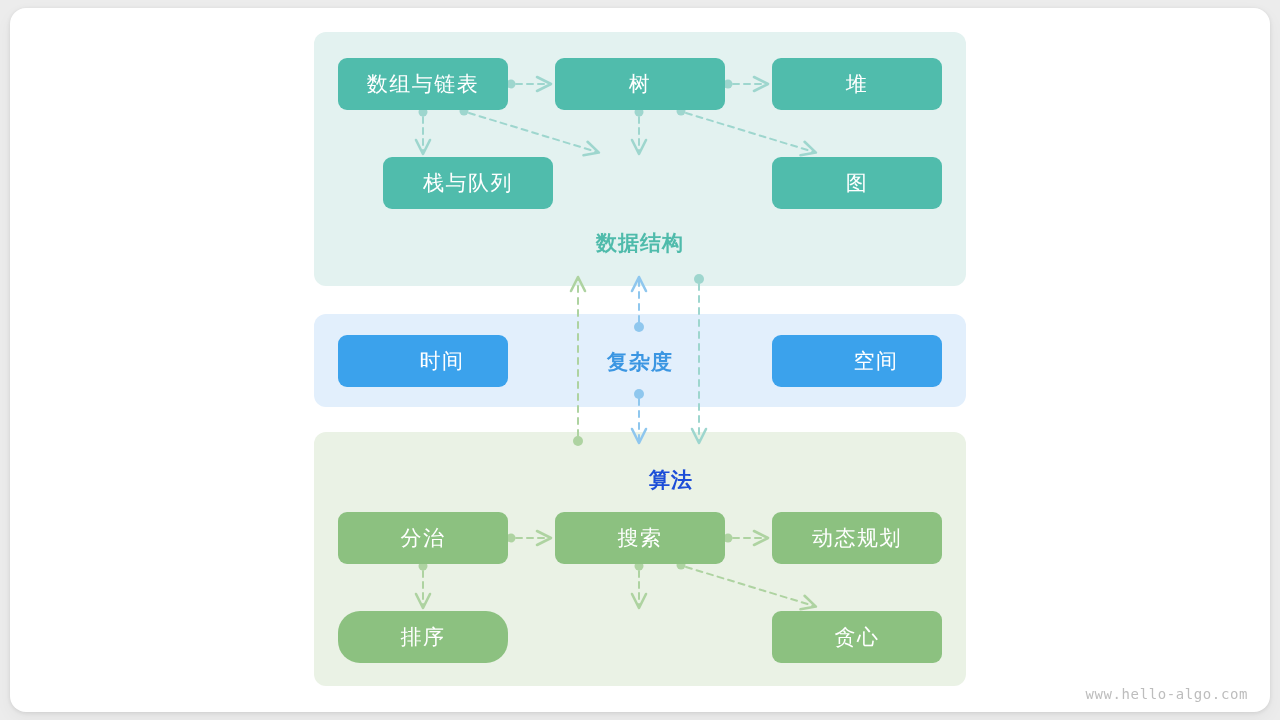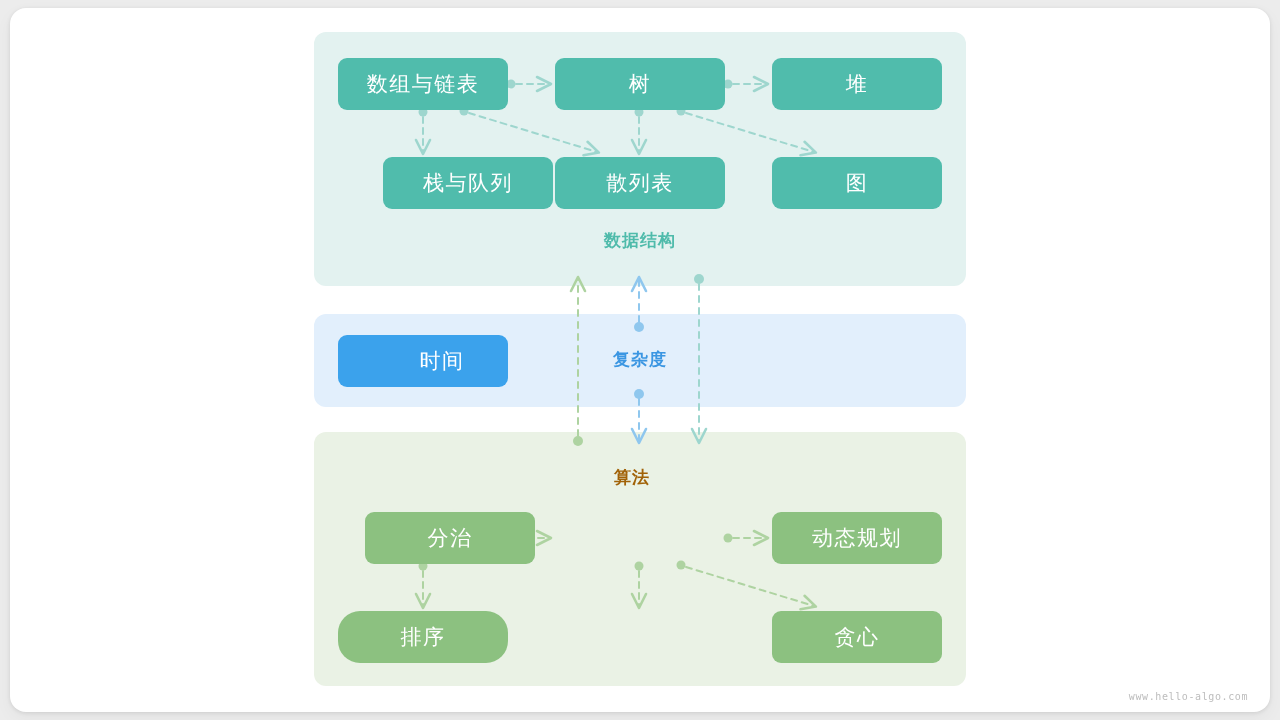--- a/index.html
+++ b/index.html
@@ -50,29 +50,29 @@
     z-index: 2;
   }
   .panel-ds   { left: 314px; top: 32px;  width: 652px; height: 254px; background: #e3f2f0; }
   .panel-cx   { left: 314px; top: 314px; width: 652px; height: 93px;  background: #e2effc; }
   .panel-algo { left: 314px; top: 432px; width: 652px; height: 254px; background: #eaf2e5; }
 
   
   .caption {
     position: absolute;
     z-index: 6;
-    font-size: 17px;
+    font-size: 21px;
     font-weight: bold;
     letter-spacing: 1px;
     white-space: nowrap;
     transform: translateX(-50%);
   }
   .cap-ds   { left: 640px; top: 229px; color: #4fbbab; }
   .cap-cx   { left: 640px; top: 348px; color: #3b96e2; }
-  .cap-algo { left: 632px; top: 466px; color: #a16207; }
+  .cap-algo { left: 671px; top: 466px; color: #1d4ed8; }
 
   
   .node {
     position: absolute;
     width: 170px;
     height: 52px;
     border-radius: 9px;
     display: flex;
     align-items: center;
     justify-content: center;
@@ -86,21 +86,21 @@
   .node.teal  { background: #50bcac; }
   .node.blue  { background: #3ba2ec; padding-left: 38px; }
   .node.green { background: #8cc180; }
 
   
   .watermark {
     position: absolute;
     right: 32px;
     bottom: 18px;
     font-family: "DejaVu Sans Mono", "Liberation Mono", monospace;
-    font-size: 10px;
+    font-size: 14px;
     letter-spacing: 0.6px;
     color: #bdbdbd;
     z-index: 8;
   }
 </style>
 </head>
 <body>
 
 <div id="stage">
 
@@ -177,30 +177,31 @@
 
       <circle cx="681" cy="565" r="4.5" fill="#aed3a1" stroke="none"></circle>
       <line x1="686" y1="567" x2="814" y2="606" marker-end="url(#ah-green)"></line>
     </g>
   </svg>
 
   <div class="node teal" style="left:338px; top:58px;text-align:right;">数组与链表</div>
   <div class="node teal" style="left:555px; top:58px;">树</div>
   <div class="node teal" style="left:772px; top:58px;">堆</div>
   <div class="node teal" style="left:338px; top:157px;margin-left:45px;">栈与队列</div>
-  <div class="node teal" style="left:555px; top:157px;">散列表</div>
   <div class="node teal" style="left:772px; top:157px;">图</div>
 
   <div class="caption cap-ds">数据结构</div>
 
   <div class="node blue" style="left:338px; top:335px;">时间</div>
+  <div class="node blue" style="left:772px; top:335px;">空间</div>
 
   <div class="caption cap-cx">复杂度</div>
 
-  <div class="node green" style="left:338px; top:512px;margin-left:27px;">分治</div>
+  <div class="node green" style="left:338px; top:512px;">分治</div>
+  <div class="node green" style="left:555px; top:512px;">搜索</div>
   <div class="node green" style="left:772px; top:512px;">动态规划</div>
   <div class="node green" style="left:338px; top:611px;border-radius:22px;">排序</div>
   <div class="node green" style="left:772px; top:611px;">贪心</div>
 
   <div class="caption cap-algo">算法</div>
 
   <div class="watermark">www.hello-algo.com</div>
 
 </div>
 

